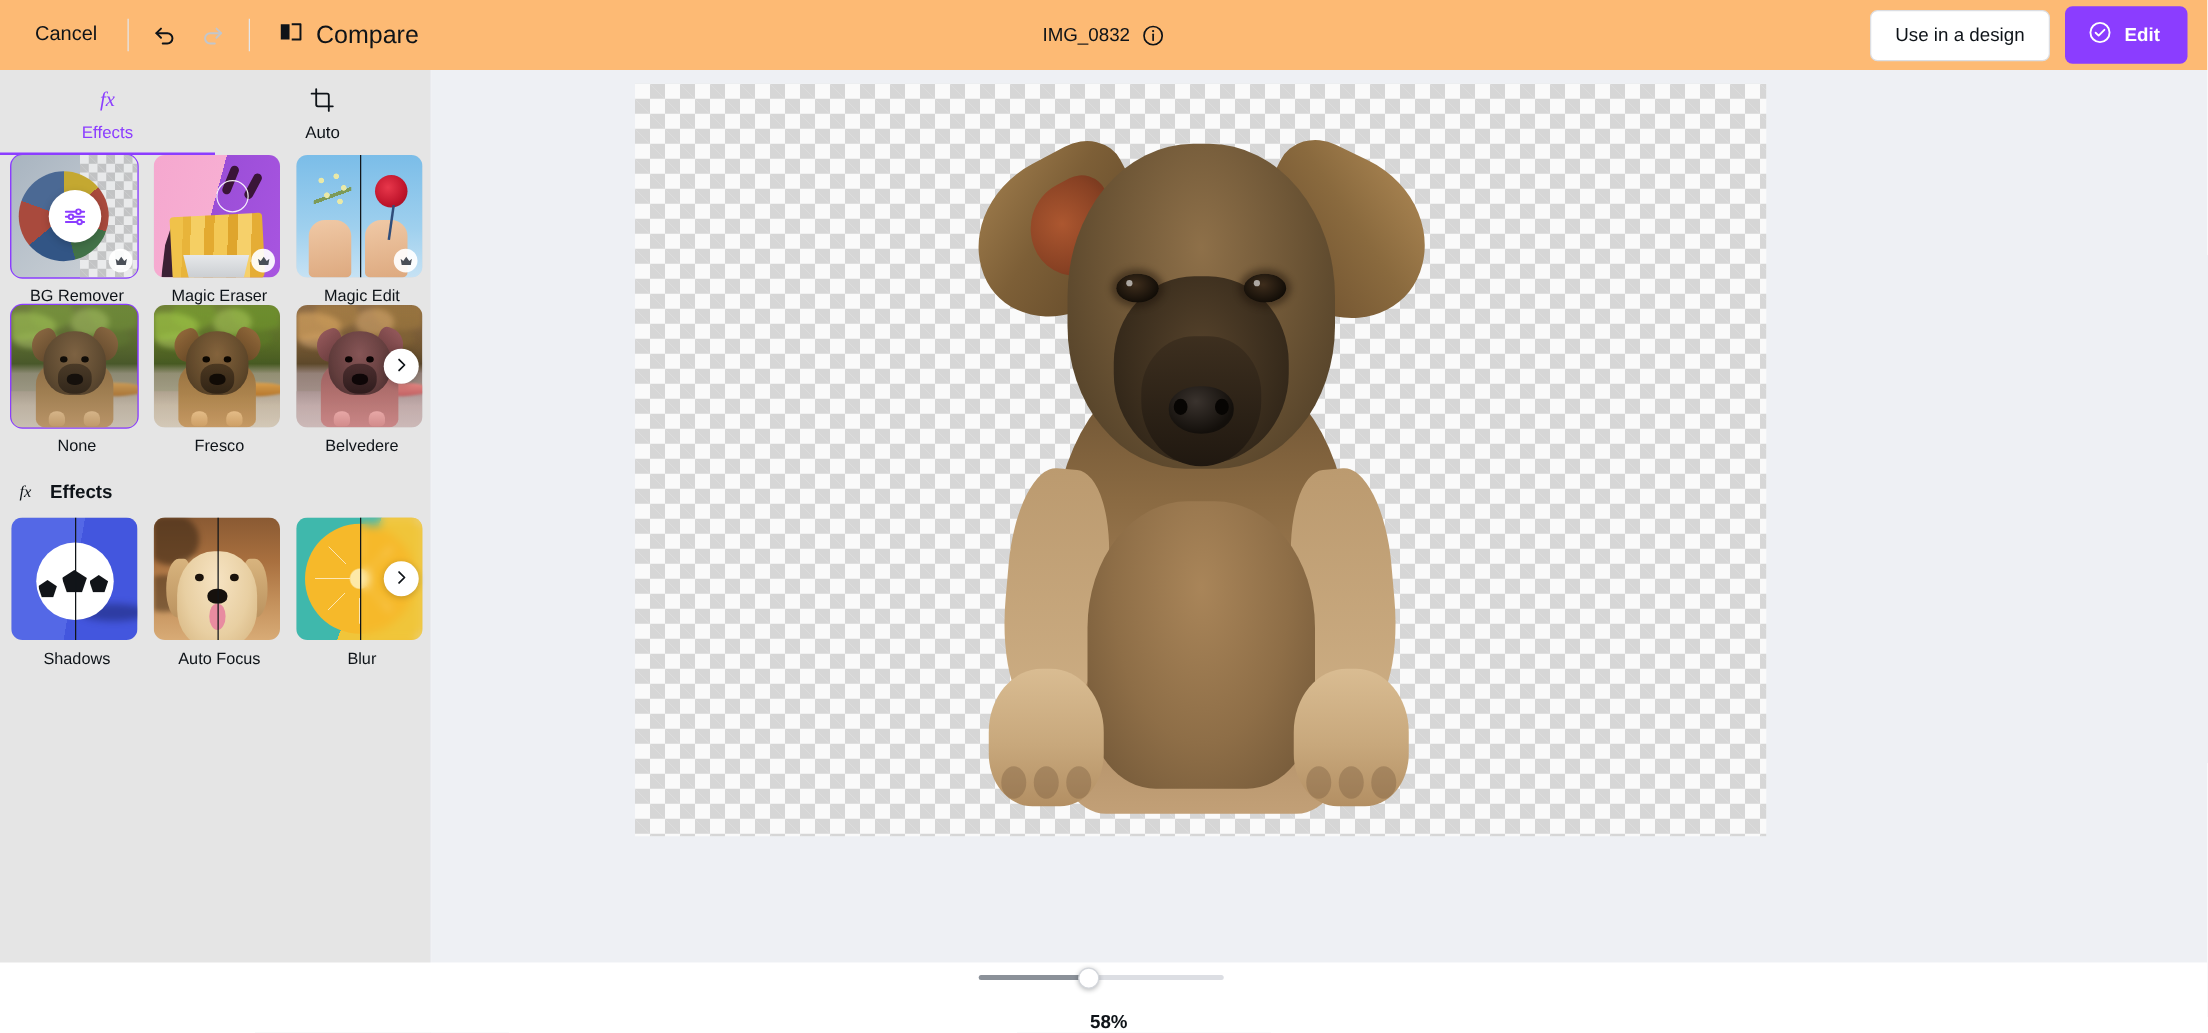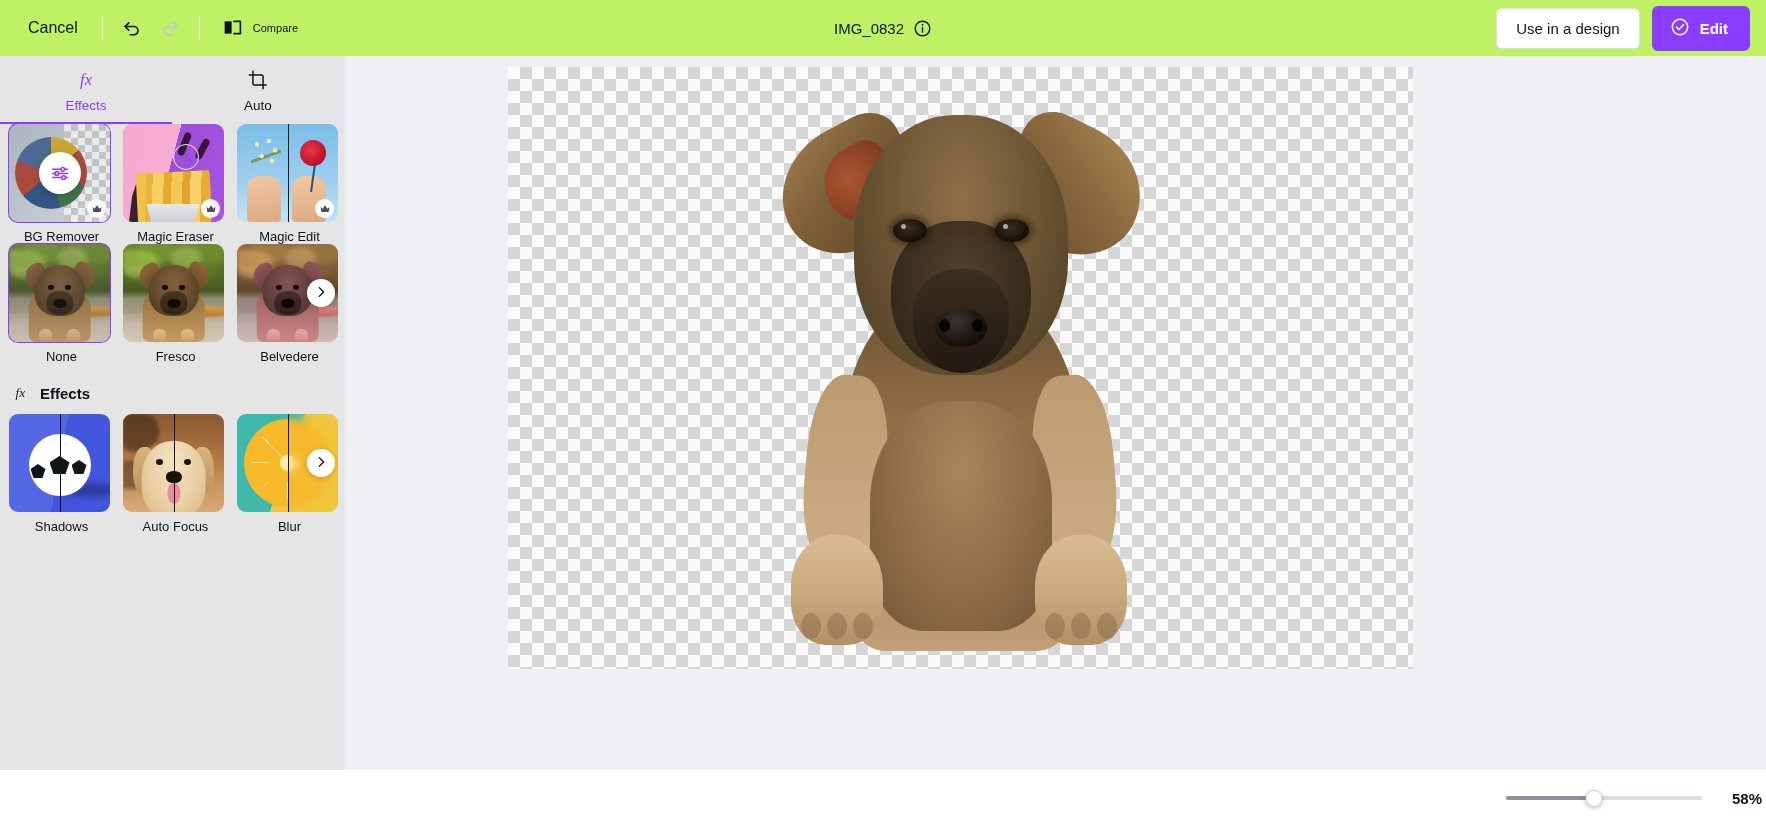--- a/index.html
+++ b/index.html
@@ -7,21 +7,21 @@
     width: 1766px; height: 826px;
     font-family: "Liberation Sans", sans-serif;
     background: #ffffff;
     overflow: hidden;
   }
   .app { position: relative; width: 1766px; height: 826px; display: flex; flex-direction: column; }
 
   
   .topbar {
     height: 56px; min-height: 56px;
-    background: #bef264;
+    background: #fdba74;
     display: flex; align-items: center;
     position: relative;
     z-index: 20;
   }
   .tb-left { display: flex; align-items: center; padding-left: 14px; gap: 0; }
   .cancel-btn {
     font-size: 16px; color: #0e1318; background: none; border: none;
     padding: 9px 14px; border-radius: 6px; cursor: pointer;
     font-family: "Liberation Sans", sans-serif;
   }
@@ -29,21 +29,21 @@
   .icon-btn {
     width: 38px; height: 38px; border: none; background: none;
     display: flex; align-items: center; justify-content: center;
     border-radius: 6px; cursor: pointer;
   }
   .icon-btn.disabled { cursor: default; }
   .compare-btn {
     display: flex; align-items: center; gap: 10px;
     border: none; background: none; cursor: pointer;
     padding: 8px 12px; border-radius: 6px;
-    font-size: 11px; color: #0e1318;
+    font-size: 20px; color: #0e1318;
     font-family: "Liberation Sans", sans-serif;
   }
 
   .tb-center {
     position: absolute; left: 0; right: 0; top: 0; height: 56px;
     display: flex; align-items: center; justify-content: center;
     gap: 9px; pointer-events: none;
   }
   .doc-title { font-size: 15px; color: #0e1318; }
   .info-icon { pointer-events: auto; cursor: pointer; display: flex; }
@@ -565,21 +565,21 @@
     border-radius: 40% 40% 46% 46%;
     transform: rotate(-5deg);
   }
 
   
   .bottombar {
     height: 56px; min-height: 56px;
     background: #ffffff;
     display: flex; align-items: center; justify-content: flex-end;
     padding-right: 4px; gap: 18px;
-    position: relative; z-index: 10;
+    position: relative; z-index: 10; flex-direction: column;
   }
   .zoom-slider { position: relative; width: 196px; height: 18px; display: flex; align-items: center; cursor: pointer; }
   .zs-track { position: absolute; left: 0; right: 0; height: 4px; border-radius: 2px; background: #dcdee3; }
   .zs-fill { position: absolute; left: 0; height: 4px; border-radius: 2px; background: #8b9199; width: 45%; }
   .zs-thumb {
     position: absolute; left: 45%; transform: translateX(-50%);
     width: 17px; height: 17px; border-radius: 50%;
     background: #ffffff; border: 1px solid #d3d6db;
     box-shadow: 0 1px 4px rgba(14,19,24,.3);
   }

